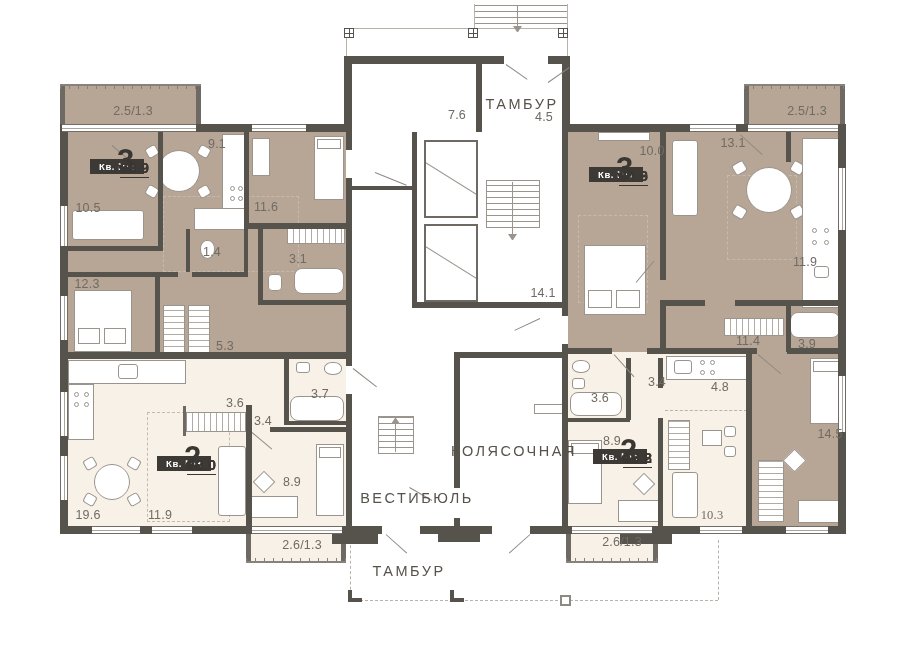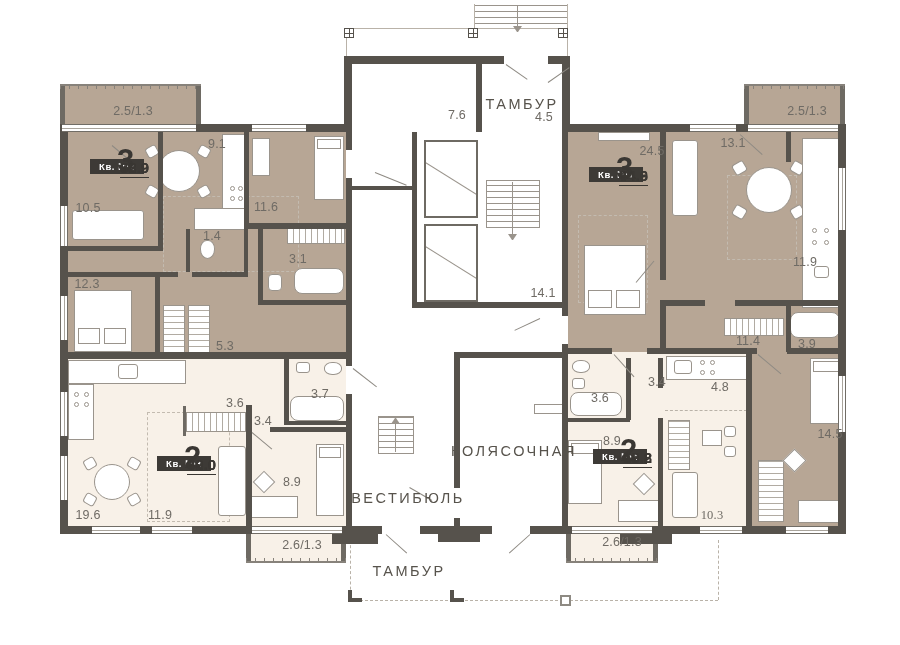--- a/index.html
+++ b/index.html
@@ -301,28 +301,28 @@
   <div class="furn" style="left:672px;top:472px;width:26px;height:46px;border-radius:3px;"></div>
   <div class="furn" style="left:702px;top:430px;width:20px;height:16px;"></div>
   <div class="furn" style="left:724px;top:426px;width:12px;height:11px;border-radius:3px;"></div>
   <div class="furn" style="left:724px;top:446px;width:12px;height:11px;border-radius:3px;"></div>
   <div class="furn" style="left:534px;top:404px;width:30px;height:10px;"></div>
 
 <div class="lbl a" style="left: 133px; top: 111px;">2.5/1.3</div>
     <div class="lbl a" style="left: 217px; top: 144px;">9.1</div>
     <div class="lbl a" style="left: 88px; top: 208px;">10.5</div>
     <div class="lbl a" style="left: 266px; top: 207px;">11.6</div>
-    <div class="lbl a" style="left: 212px; top: 236px;">1.4</div>
+    <div class="lbl a" style="left: 212px; top: 252px;">1.4</div>
     <div class="lbl a" style="left: 298px; top: 259px;">3.1</div>
     <div class="lbl a" style="left: 87px; top: 284px;">12.3</div>
     <div class="lbl a" style="left: 225px; top: 346px;">5.3</div>
     <div class="lbl a" style="left: 457px; top: 115px;">7.6</div>
     <div class="lbl a" style="left: 544px; top: 117px;">4.5</div>
     <div class="lbl a" style="left: 543px; top: 293px;">14.1</div>
-    <div class="lbl a" style="left: 652px; top: 151px;">24.5</div>
+    <div class="lbl a" style="left: 652px; top: 151px;">10.0</div>
     <div class="lbl a" style="left: 733px; top: 143px;">13.1</div>
     <div class="lbl a" style="left: 807px; top: 111px;">2.5/1.3</div>
     <div class="lbl a" style="left: 805px; top: 262px;">11.9</div>
     <div class="lbl a" style="left: 748px; top: 341px;">11.4</div>
     <div class="lbl a" style="left: 807px; top: 344px;">3.9</div>
     <div class="lbl a" style="left: 830px; top: 434px;">14.5</div>
     <div class="lbl a" style="left: 235px; top: 403px;">3.6</div>
     <div class="lbl a" style="left: 263px; top: 421px;">3.4</div>
     <div class="lbl a" style="left: 320px; top: 394px;">3.7</div>
     <div class="lbl a" style="left: 292px; top: 482px;">8.9</div>
@@ -330,21 +330,21 @@
     <div class="lbl a" style="left: 160px; top: 515px;">11.9</div>
     <div class="lbl a" style="left: 302px; top: 545px;">2.6/1.3</div>
     <div class="lbl a" style="left: 657px; top: 382px;">3.4</div>
     <div class="lbl a" style="left: 720px; top: 387px;">4.8</div>
     <div class="lbl a" style="left: 600px; top: 398px;">3.6</div>
     <div class="lbl a" style="left: 612px; top: 441px;">8.9</div>
     <div class="lbl a" style="left: 712px; top: 515px; font-family: Liberation Serif, serif;">10.3</div>
     <div class="lbl a" style="left: 622px; top: 542px;">2.6/1.3</div>
     <div class="lbl c" style="left: 522px; top: 104px;">ТАМБУР</div>
     <div class="lbl c" style="left: 409px; top: 571px;">ТАМБУР</div>
-    <div class="lbl c" style="left: 408px; top: 498px;">ВЕСТИБЮЛЬ</div>
+    <div class="lbl c" style="left: 417px; top: 498px;">ВЕСТИБЮЛЬ</div>
     <div class="lbl c" style="left: 514px; top: 451px;">КОЛЯСОЧНАЯ</div>
     <div class="card" style="left: 117px; top: 159px;">
       <div class="badge">Кв. №4</div>
       <div class="nums">
         <div class="digit">3</div>
         <div class="frac">
           <b>32.9</b>
           <b>58.9</b>
         </div>
       </div>

